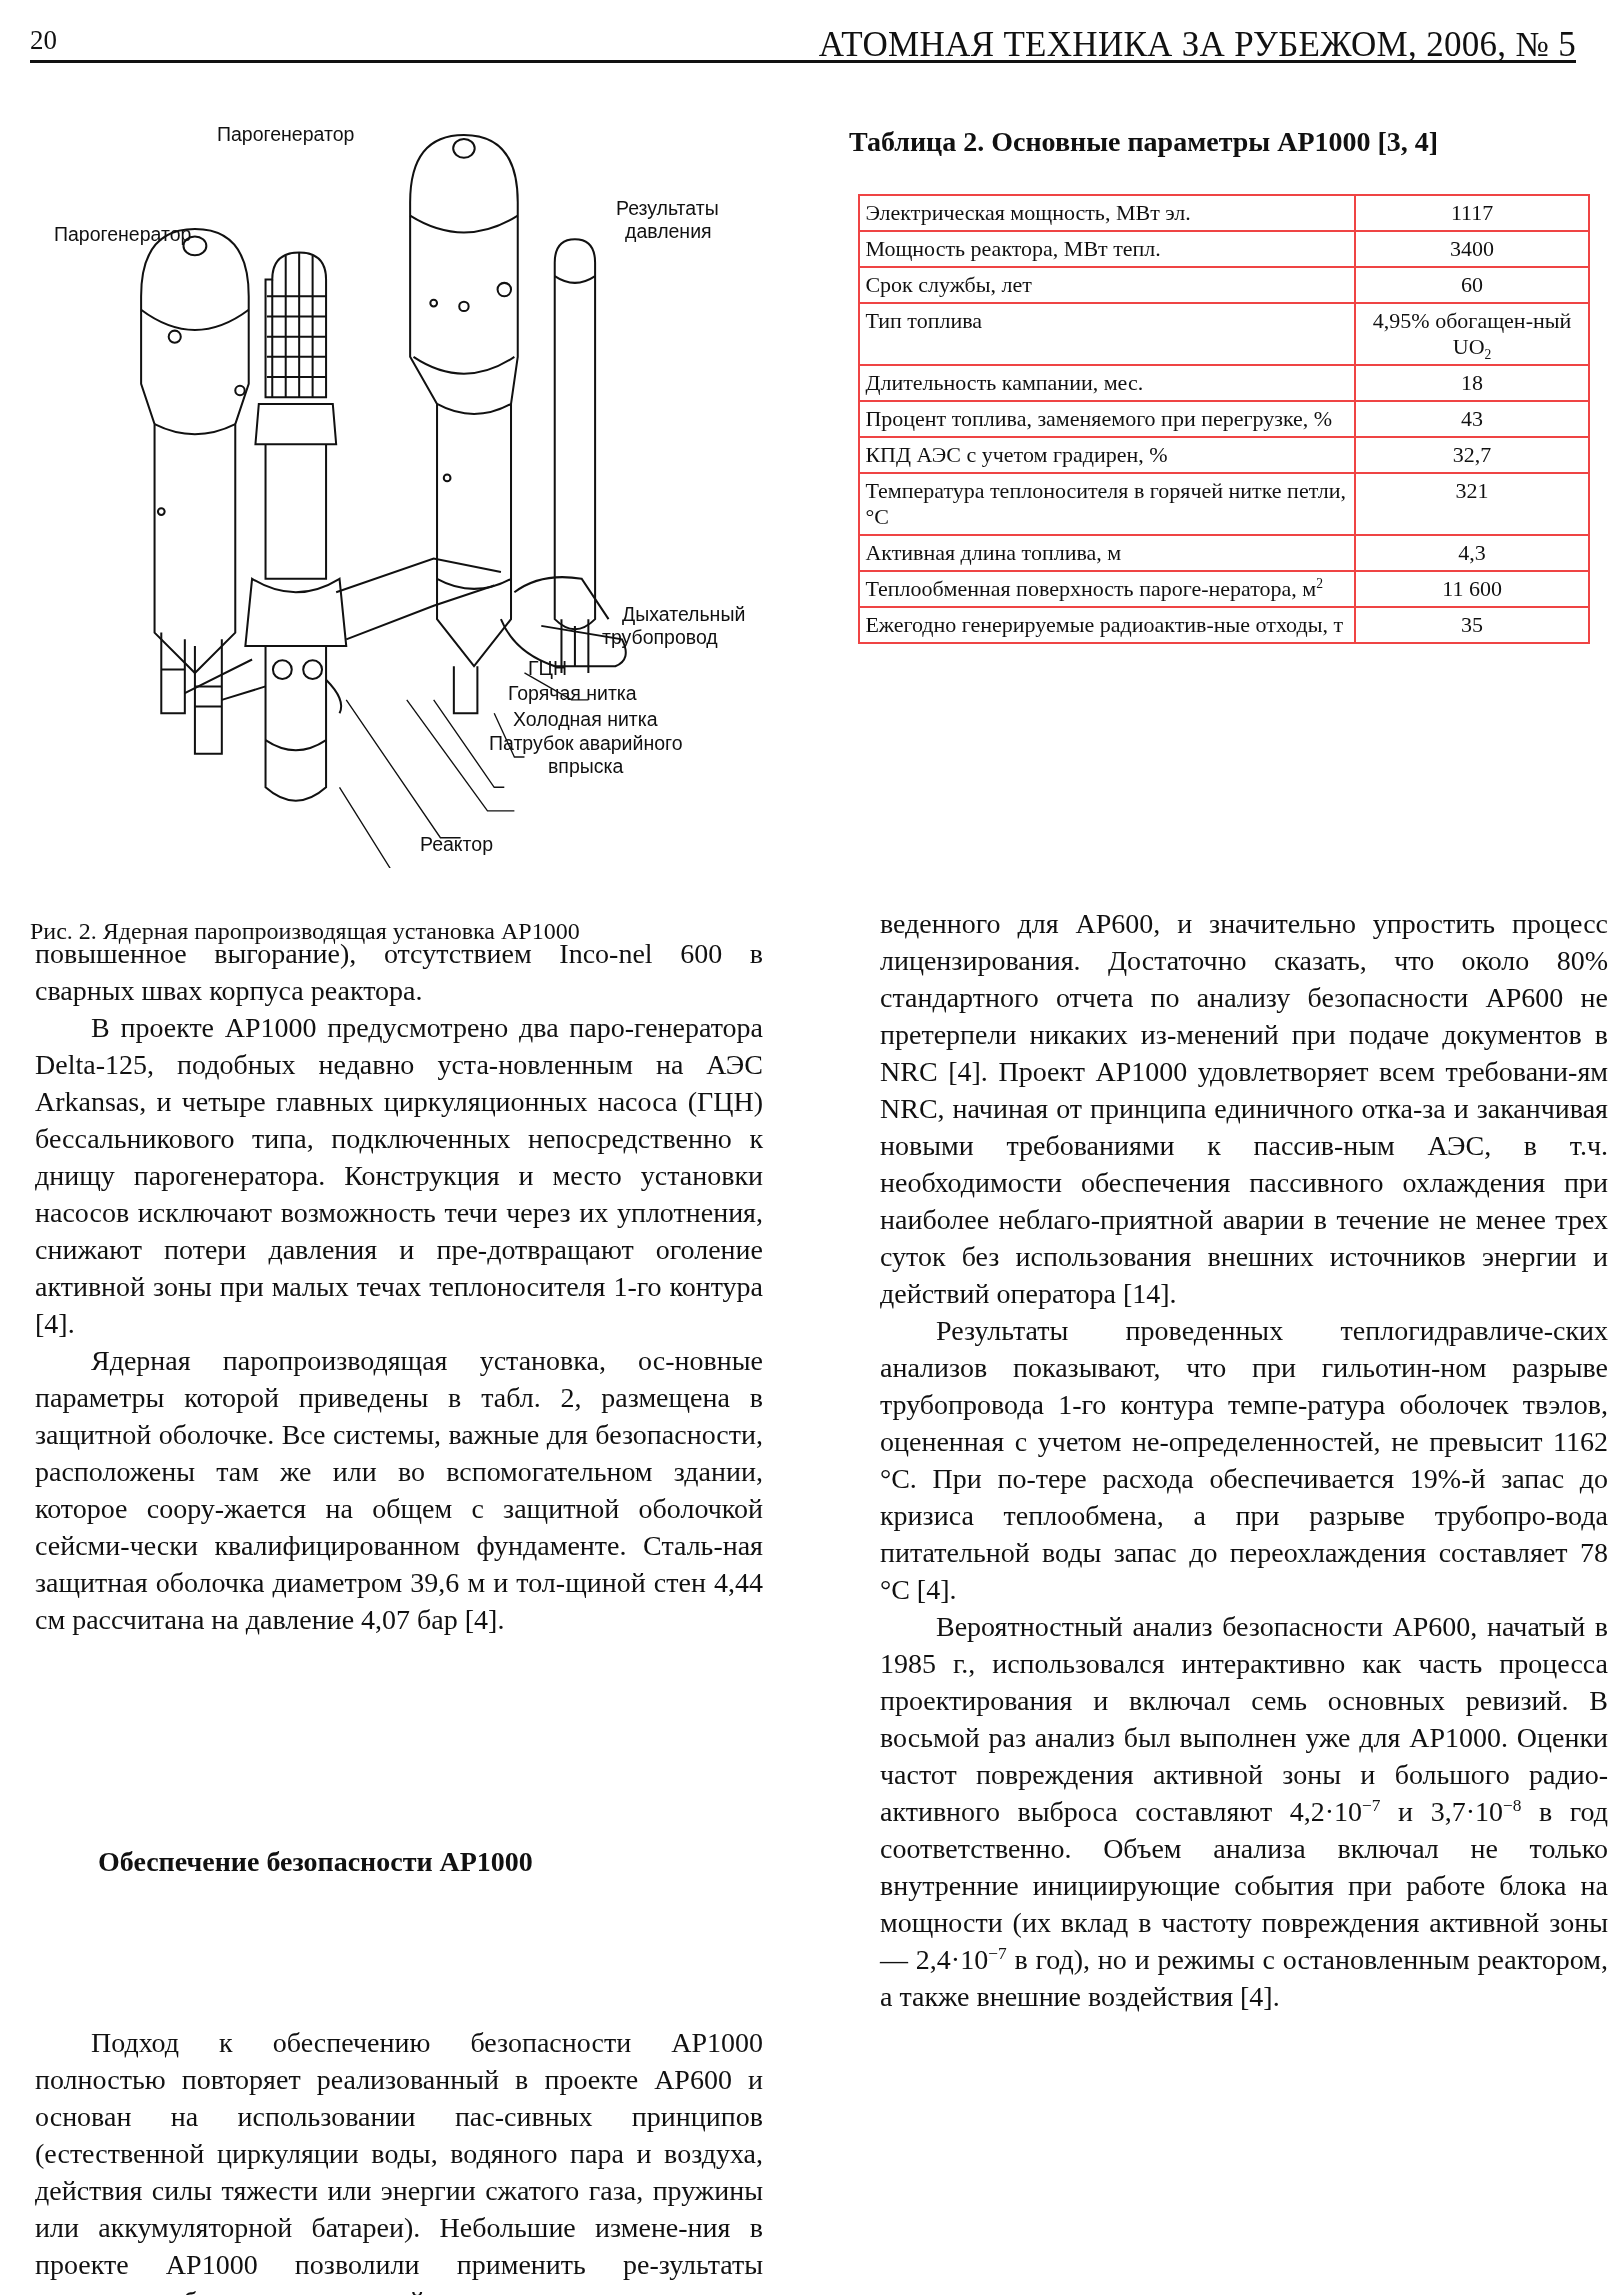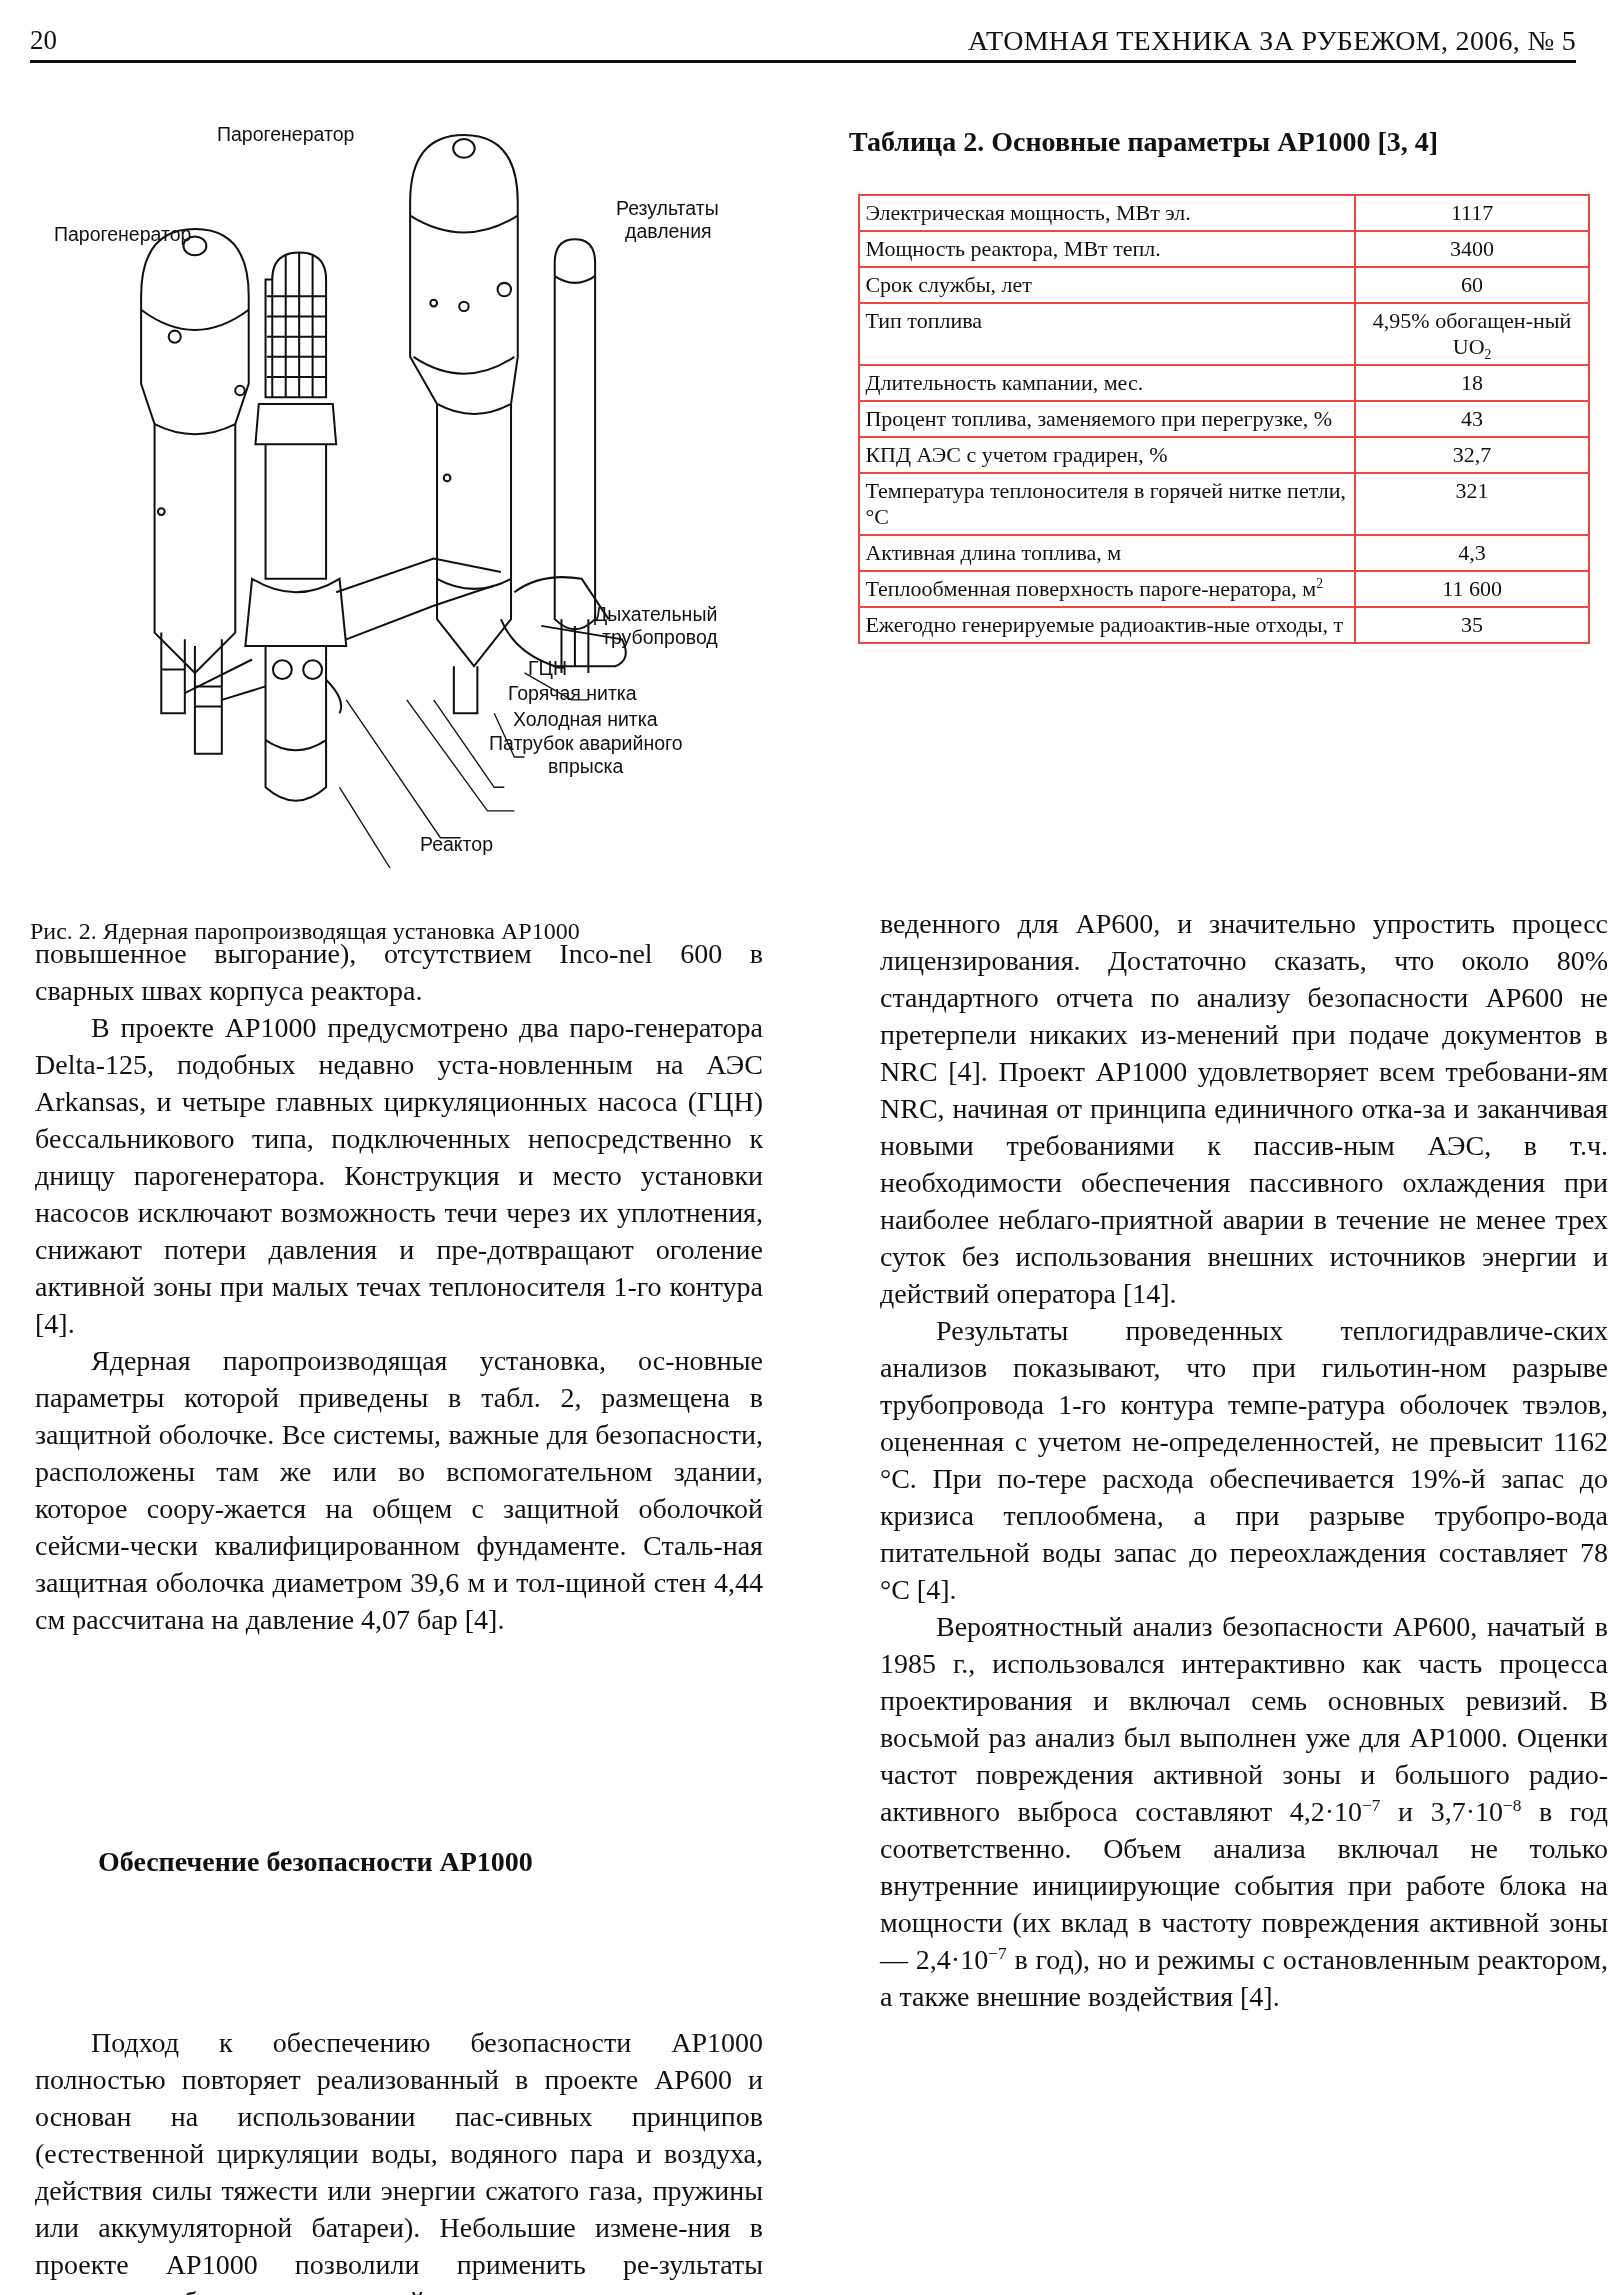--- a/index.html
+++ b/index.html
@@ -5,21 +5,21 @@
   html, body { margin: 0; padding: 0; background: #ffffff; }
   body {
     width: 1614px; height: 2295px; position: relative; overflow: hidden;
     font-family: "Liberation Serif", "DejaVu Serif", serif; color: #111;
   }
   .page-header {
     position: absolute; left: 30px; top: 20px; width: 1546px; height: 40px;
     border-bottom: 3.4px solid #111;
   }
   .page-number { position: absolute; left: 0; top: 5.4px; font-size: 27px; }
-  .journal-title { position: absolute; right: 0; top: 5.4px; font-size: 28px; letter-spacing: 0.3px; }
+  .journal-title { position: absolute; right: 0; top: 5.4px; font-size: 35px; letter-spacing: 0.3px; }
 
   
   .figure { position: absolute; left: 30px; top: 108px; width: 767px; height: 760px; }
   .figure svg { position: absolute; left: 0; top: 0; }
   .fig-label {
     position: absolute; font-family: "Liberation Sans", "DejaVu Sans", sans-serif;
     font-size: 19.5px; line-height: 21.5px; white-space: nowrap; color: #111;
   }
   .fig-caption {
     position: absolute; left: 30px; top: 918px; font-size: 24px; font-weight: normal; white-space: nowrap;
@@ -124,21 +124,21 @@
       <path d="M560 880 L680 1045 L720 1045"></path>
       <path d="M470 880 L610 1085 L640 1085"></path>
       <path d="M460 1010 L560 1170 L580 1170"></path>
     </g>
   </svg>
 
   <div class="fig-label" style="left:187px; top:16px;">Парогенератор</div>
   <div class="fig-label" style="left:24px; top:116px;">Парогенератор</div>
   <div class="fig-label" style="left:586px; top:90px;">Результаты</div>
   <div class="fig-label" style="left:595px; top:113px;">давления</div>
-  <div class="fig-label" style="left:564px; top:496px;">Дыхательный</div>
+  <div class="fig-label" style="left:564px; top:496px;padding-left:28px;">Дыхательный</div>
   <div class="fig-label" style="left:572px; top:519px;">трубопровод</div>
   <div class="fig-label" style="left:498px; top:550px;">ГЦН</div>
   <div class="fig-label" style="left:478px; top:575px;">Горячая нитка</div>
   <div class="fig-label" style="left:483px; top:601px;">Холодная нитка</div>
   <div class="fig-label" style="left:459px; top:625px;">Патрубок аварийного</div>
   <div class="fig-label" style="left:518px; top:648px;">впрыска</div>
   <div class="fig-label" style="left:390px; top:726px;">Реактор</div>
 </div>
 
 <div class="fig-caption">Рис. 2. Ядерная паропроизводящая установка AP1000</div>

